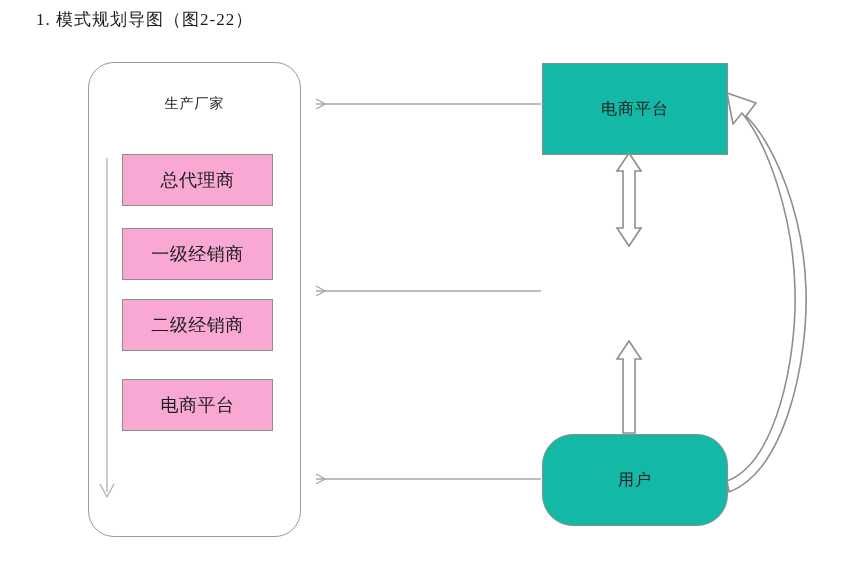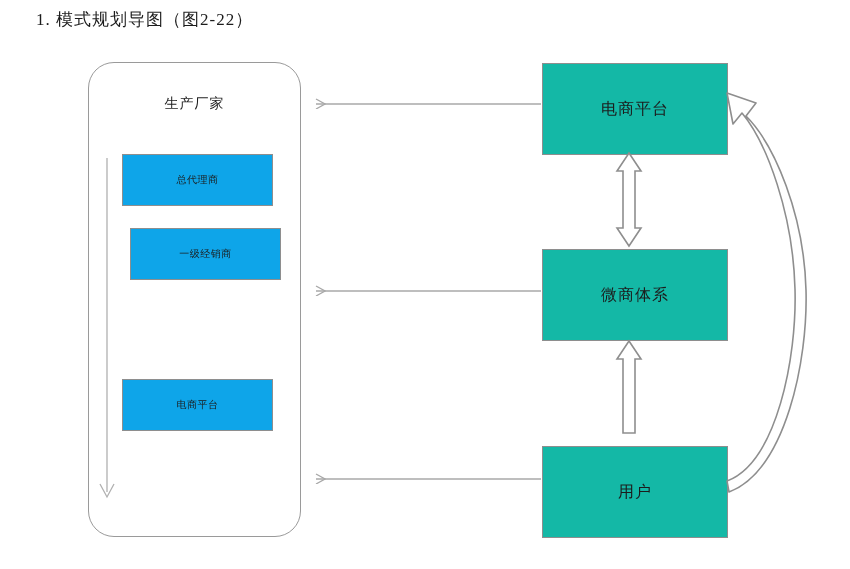--- a/index.html
+++ b/index.html
@@ -40,24 +40,24 @@
     font-size:14px;
     letter-spacing:1px;
     color:#1c1c1c;
   }
 
   .chan-box{
     position:absolute;
     left:122px;
     width:151px;height:52px;
     border:1.6px solid #8e8e8e;
-    background:#0ea5e9;
+    background:#f9a8d4;
     box-sizing:border-box;
     display:flex;align-items:center;justify-content:center;
-    font-size:10px;
+    font-size:18px;
     letter-spacing:0.5px;
     color:#1c1c1c;
   }
 
   .right-box{
     position:absolute;
     left:542px;
     width:186px;height:92px;
     border:1.6px solid #8e8e8e;
     background:#14b8a6;
@@ -74,26 +74,26 @@
 <body>
 
 <div id="stage">
 
   <div class="title">1. 模式规划导图（图2-22）</div>
 
   <div class="channel-container"></div>
   <div class="container-title">生产厂家</div>
 
   <div class="chan-box" style="top:154px;">总代理商</div>
-  <div class="chan-box" style="top:228px;margin-left:8px;">一级经销商</div>
+  <div class="chan-box" style="top:228px;">一级经销商</div>
+  <div class="chan-box" style="top:299px;">二级经销商</div>
   <div class="chan-box" style="top:379px;">电商平台</div>
 
   <div class="right-box" style="top:63px;">电商平台</div>
-  <div class="right-box" style="top:249px;">微商体系</div>
-  <div class="right-box" style="top:446px;">用户</div>
+  <div class="right-box" style="top:434px;border-radius:31px;">用户</div>
 
   <svg class="overlay" viewBox="0 0 850 569">
     <defs>
       <marker id="thinhead" markerWidth="12" markerHeight="12" refX="10" refY="5" orient="auto" markerUnits="userSpaceOnUse">
         <path d="M10,0 L1,5 L10,10" fill="none" stroke="#a8a8a8" stroke-width="1.3"></path>
       </marker>
       <marker id="thinhead-down" markerWidth="12" markerHeight="12" refX="5" refY="10" orient="auto" markerUnits="userSpaceOnUse">
         <path d="M0,1 L5,10 L10,1" fill="none" stroke="#b0b0b0" stroke-width="1.3"></path>
       </marker>
     </defs>

